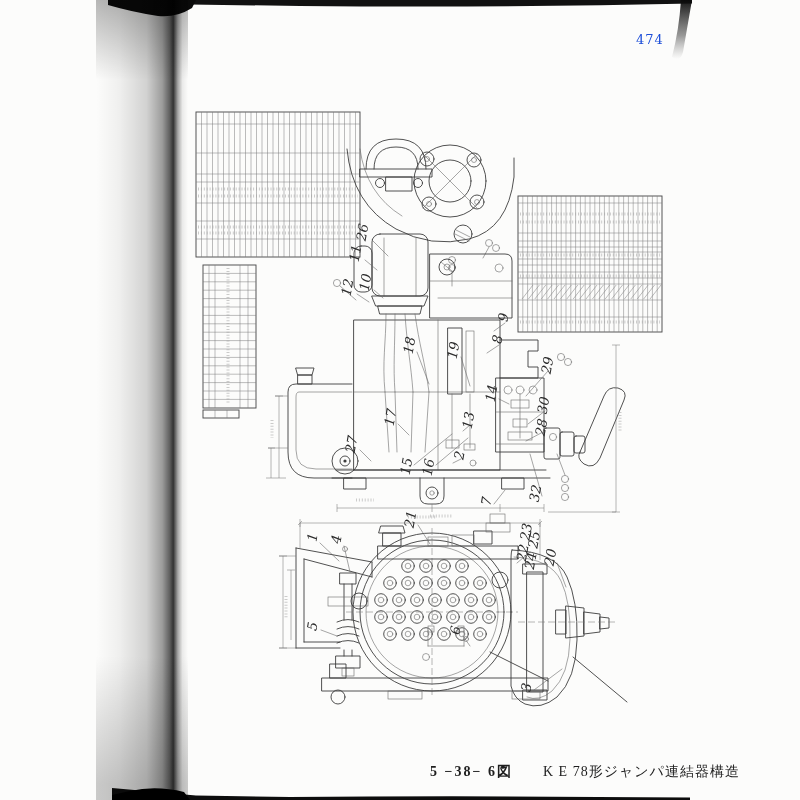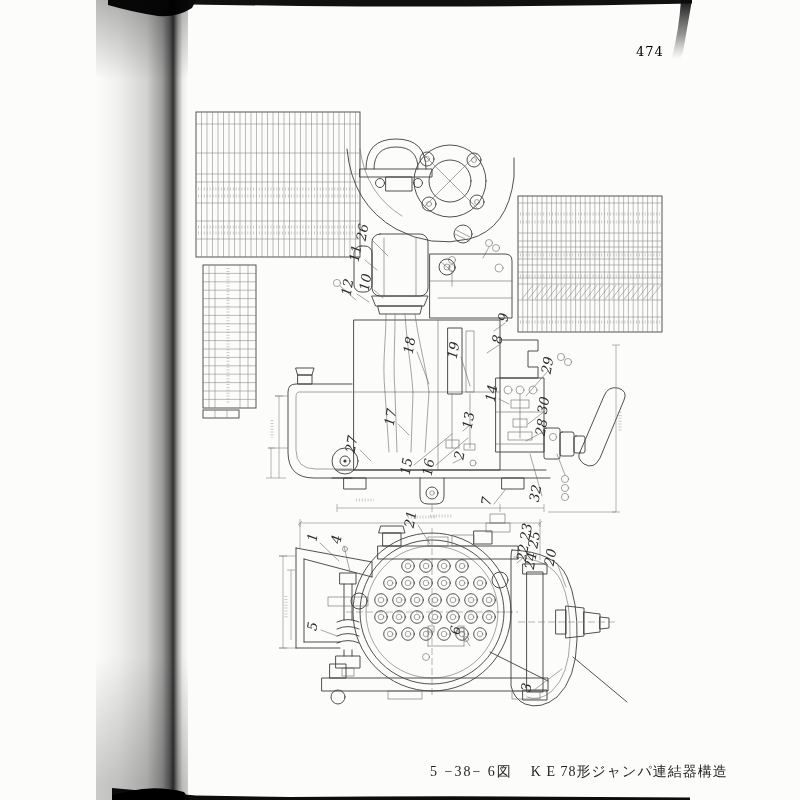--- a/index.html
+++ b/index.html
@@ -5,25 +5,25 @@
   html,body{margin:0;padding:0;background:#e8e8e8;}
   .page{position:relative;width:800px;height:800px;background:#fcfcfb;overflow:hidden;
         font-family:"Liberation Serif", serif;}
   
   .gutter{position:absolute;left:96px;top:0;width:92px;height:800px;pointer-events:none;
     background-image:
       linear-gradient(to bottom, rgba(0,0,0,.28) 0%, rgba(0,0,0,0) 10%, rgba(0,0,0,0) 82%, rgba(0,0,0,.20) 98%),
       linear-gradient(to right, rgba(0,0,0,0) 0%, rgba(0,0,0,.05) 25%, rgba(0,0,0,.17) 55%,
         rgba(0,0,0,.38) 72%, rgba(0,0,0,.62) 80%, rgba(0,0,0,.80) 84%, rgba(0,0,0,.34) 89%,
         rgba(0,0,0,.07) 94%, rgba(0,0,0,0) 100%);}
-  .page-number{position:absolute;left:636px;top:44px;font:13px "DejaVu Serif", serif;
-    letter-spacing:1px;color:#000000;}
+  .page-number{position:absolute;left:636px;top:32px;font:13px "DejaVu Serif", serif;
+    letter-spacing:1px;color:#1d4ed8;}
   .caption{position:absolute;left:430px;top:763px;font:14px "Liberation Serif", serif;
     color:#1e1e1e;letter-spacing:1px;white-space:nowrap;}
-  .caption .fig-no{margin-right:18px;font-weight:normal;letter-spacing:2px;}
+  .caption .fig-no{margin-right:30px;font-weight:bold;letter-spacing:2px;}
   svg{position:absolute;left:0;top:0;}
   .ln{fill:none;stroke:#3d3d3d;stroke-width:.9;stroke-linecap:round;stroke-linejoin:round;}
   .lt{fill:none;stroke:#6a6a6a;stroke-width:.6;stroke-linecap:round;}
   .dim{fill:none;stroke:#7a7a7a;stroke-width:.55;}
   .dash{stroke-dasharray:7,3;}
   .tbl{fill:none;stroke:#7b7b7b;stroke-width:.5;}
   .tblb{fill:none;stroke:#4c4c4c;stroke-width:.95;}
   .txtd{fill:none;stroke:#a3a3a3;stroke-width:3;stroke-dasharray:1,1.9;opacity:.55;}
   .plabel{font:italic 13.5px "DejaVu Serif", serif;fill:#2c2c2c;text-anchor:middle;}
 </style>

